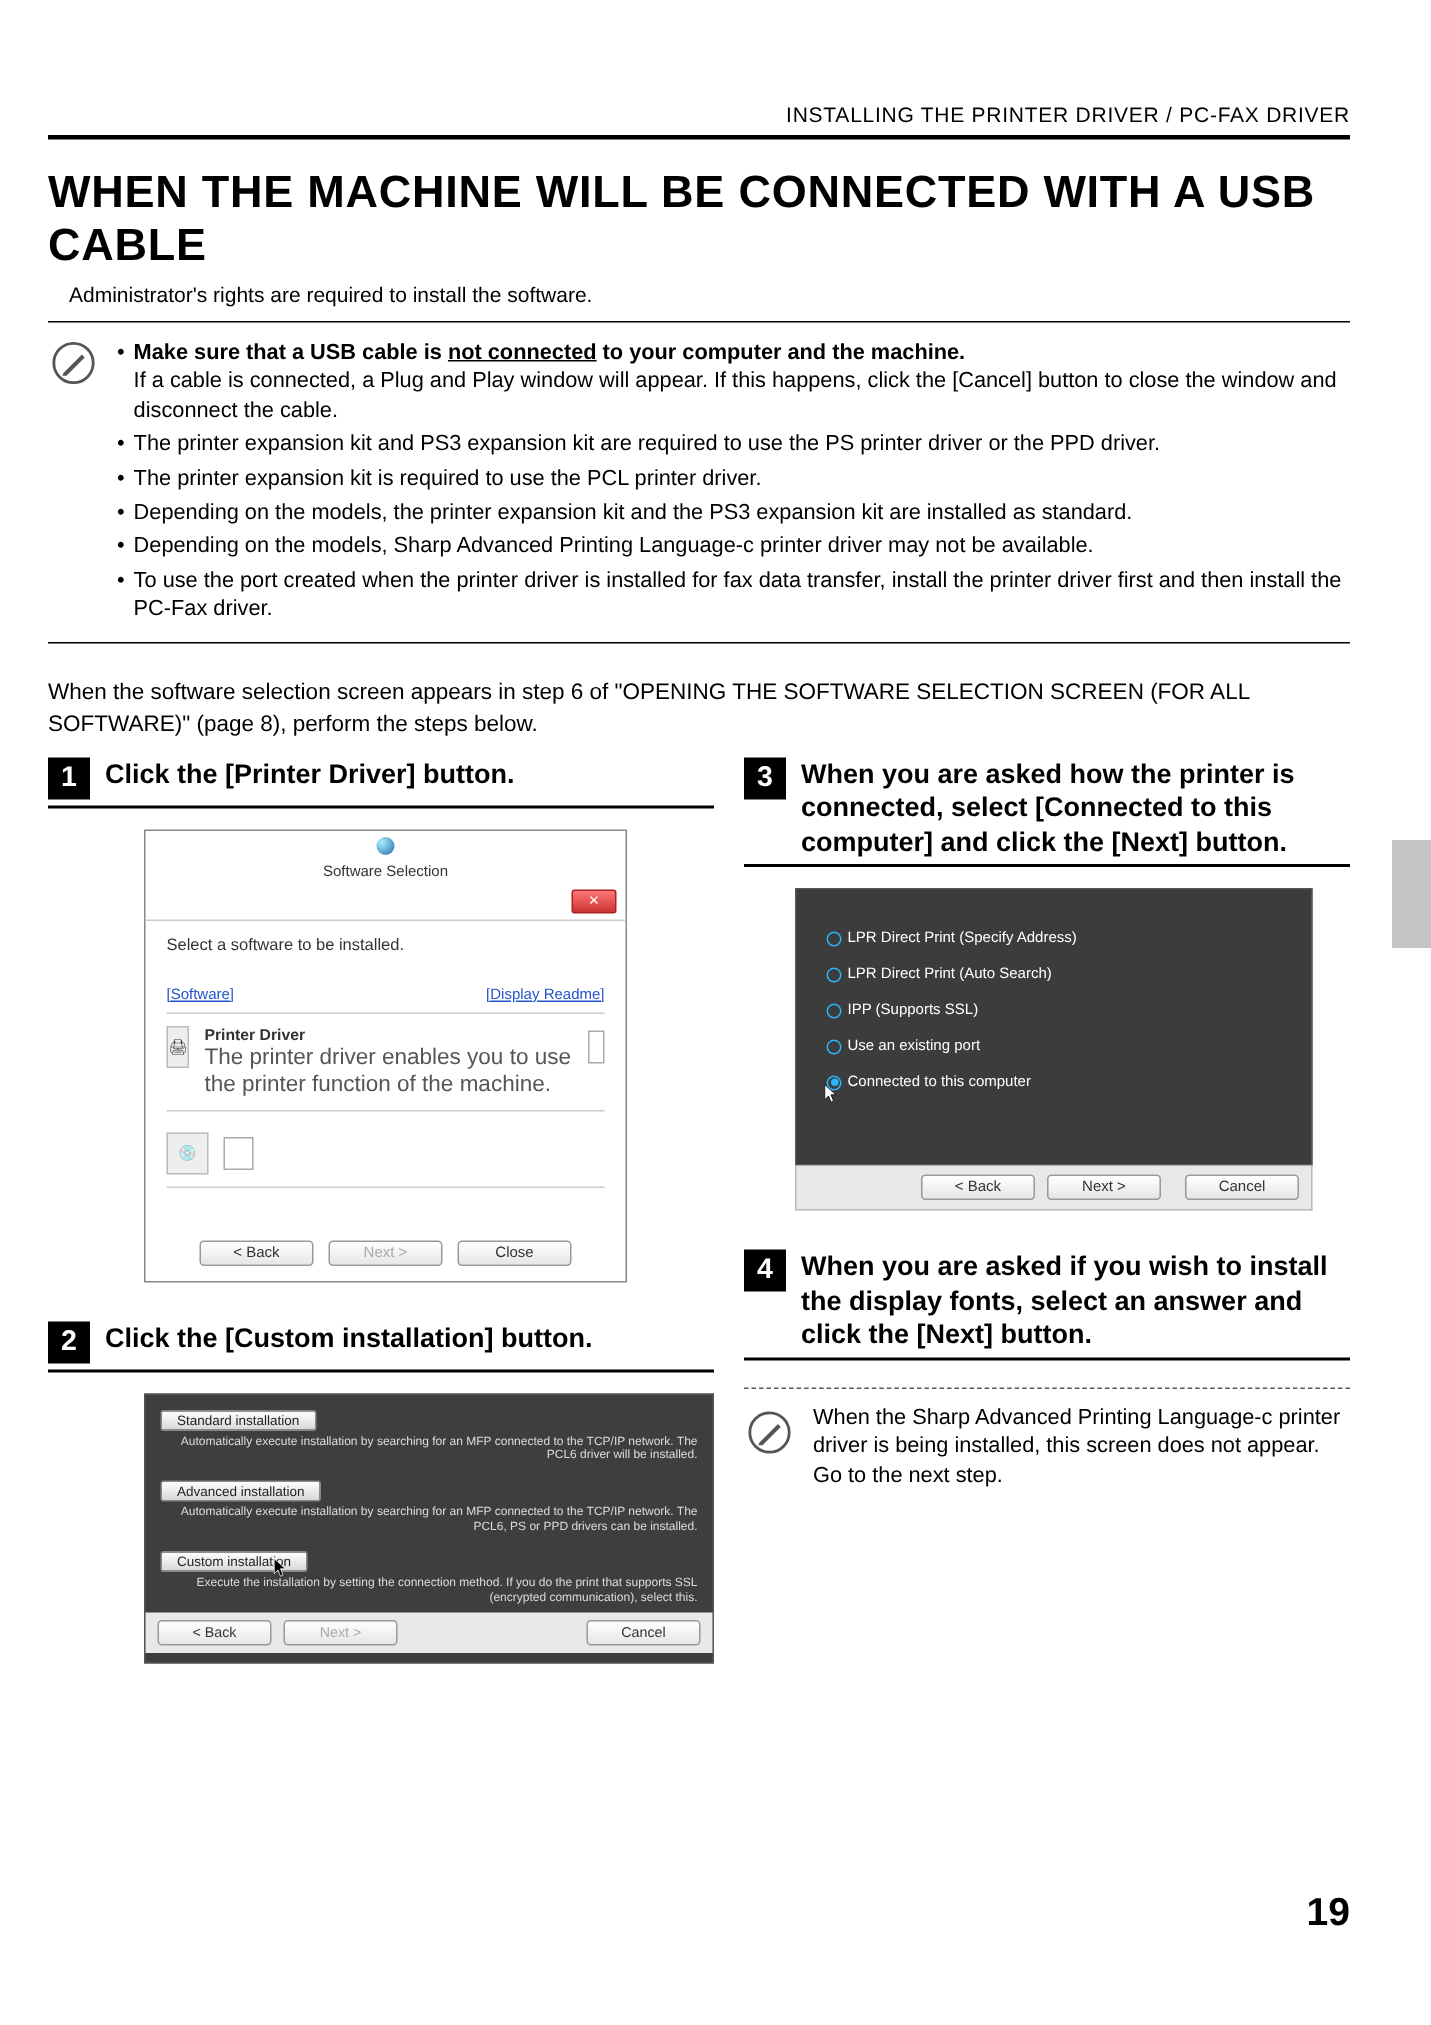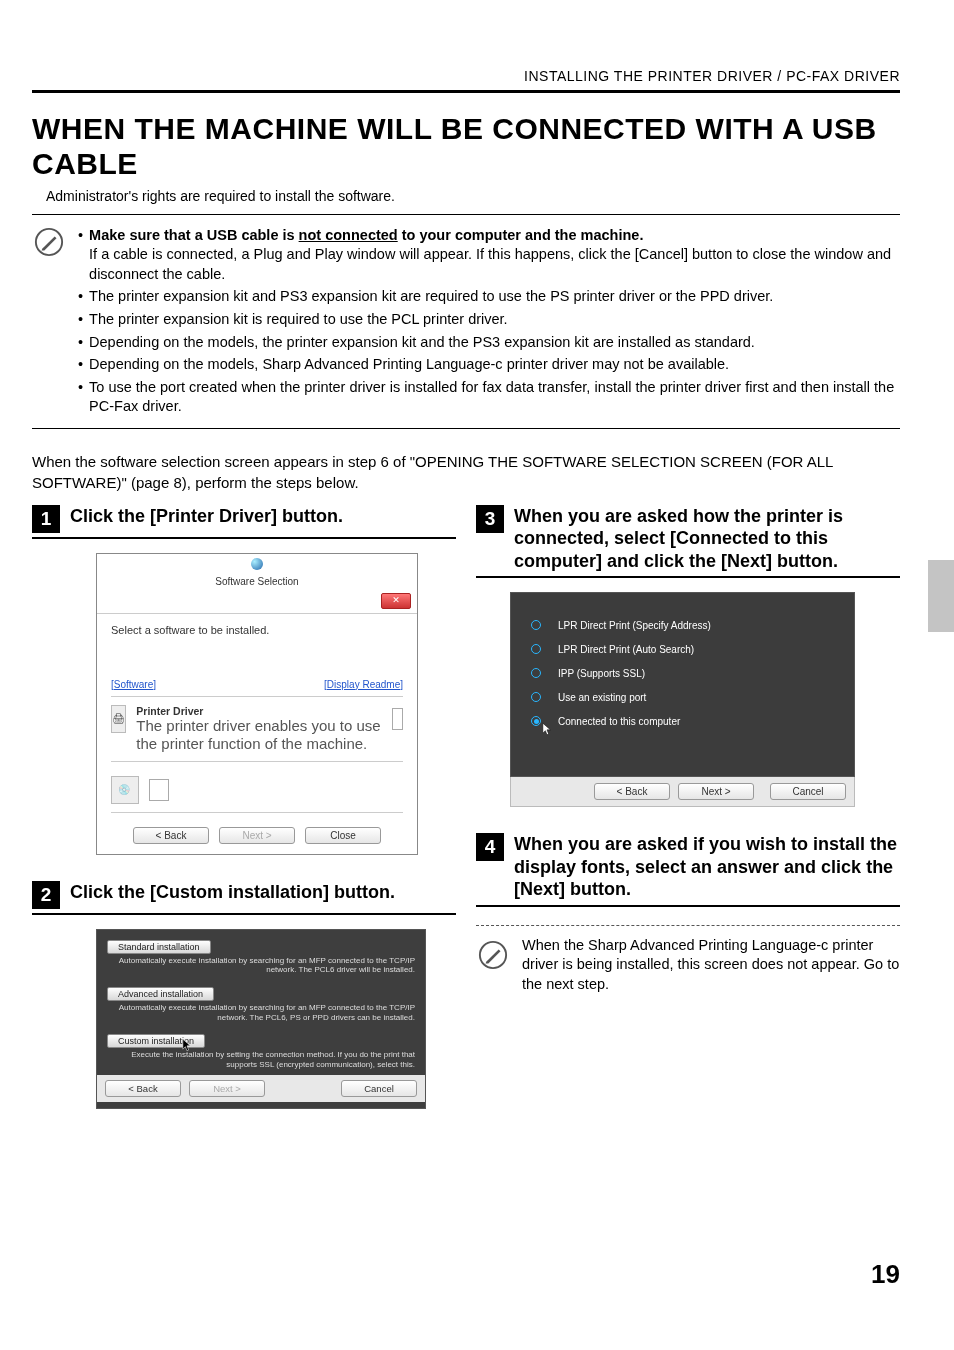--- a/index.html
+++ b/index.html
@@ -107,21 +107,21 @@
   }
   .winbar .closebtn {
     margin-left: auto;
     width: 28px; height: 14px;
     background: linear-gradient(#f77, #c33);
     border: 1px solid #a22;
     color: #fff; font-size: 9px; line-height: 13px; text-align: center;
     border-radius: 2px;
   }
   .sw-body { padding: 10px 14px 8px; }
-  .sw-subtitle { font-size: 11px; margin-bottom: 43px; }
+  .sw-subtitle { font-size: 11px; margin-bottom: 22px; }
   .sw-links { display: flex; justify-content: space-between; color: #2255cc; font-size: 10px; margin-bottom: 6px; }
   .sw-links span { text-decoration: underline; }
   .sw-row {
     display: flex; gap: 10px; align-items: flex-start;
     padding: 8px 0; border-top: 1px solid #ccc; border-bottom: 1px solid #ccc;
   }
   .sw-row + .sw-row { border-top: none; margin-top: 6px; }
   .sw-ic {
     width: 26px; height: 26px; border: 1px solid #bbb; background: #eee;
     display:flex;align-items:center;justify-content:center;
@@ -139,21 +139,21 @@
     font-size: 10px;
   }
   .winbtn {
     border: 1px solid #999; background: linear-gradient(#fff,#e6e6e6);
     padding: 2px 14px; border-radius: 3px; color: #333;
     min-width: 46px; text-align: center;
   }
   .winbtn.disabled { color: #aaa; }
 
   
-  .shot2 { width: 330px; height: 180px; background:#3e3e3e; color:#eee; padding:6px 10px 0; box-sizing:border-box; border:1px solid #555; }
+  .shot2 { width: 380px; height: 180px; background:#3e3e3e; color:#eee; padding:6px 10px 0; box-sizing:border-box; border:1px solid #555; }
   .chip {
     display:inline-block; background:linear-gradient(#fefefe,#d8d8d8); color:#222;
     border:1px solid #888; padding:1px 10px; font-size:9px; border-radius:2px; margin:4px 0 2px;
   }
   .chipline { font-size: 8px; color:#ddd; line-height:1.2; margin-bottom:8px;text-align:right; }
   .shot2 .btnrow2 {
     position:absolute; left:0; right:0; bottom:6px;
     background:#e8e8e8; padding:5px 8px;
     display:flex; gap:8px; align-items:center; font-size:9.5px;
   }
@@ -162,21 +162,21 @@
     position:absolute; width:10px; height:14px;
   }
 
   
   .shot3wrap { margin: 14px 0 0 34px; width: 345px; }
   .shot3dark {
     background:#3c3c3c; border:1px solid #555;
     padding: 14px 20px 36px;
     font-size: 10px; color:#fff;
   }
-  .radio-row { display:flex; gap:17px; margin:13px 0; }
+  .radio-row { display:flex; align-items:center; gap:4px; margin:13px 0; }
   .radio-dot {
     width:10px; height:10px; border-radius:50%;
     border:1.5px solid #29b6ff; background:transparent; flex:0 0 auto;
     box-sizing:border-box;
   }
   .radio-dot.filled::after {
     content:""; display:block; width:5px; height:5px; margin:1.2px auto;
     background:#29b6ff; border-radius:50%;
   }
   .shot3bar {

